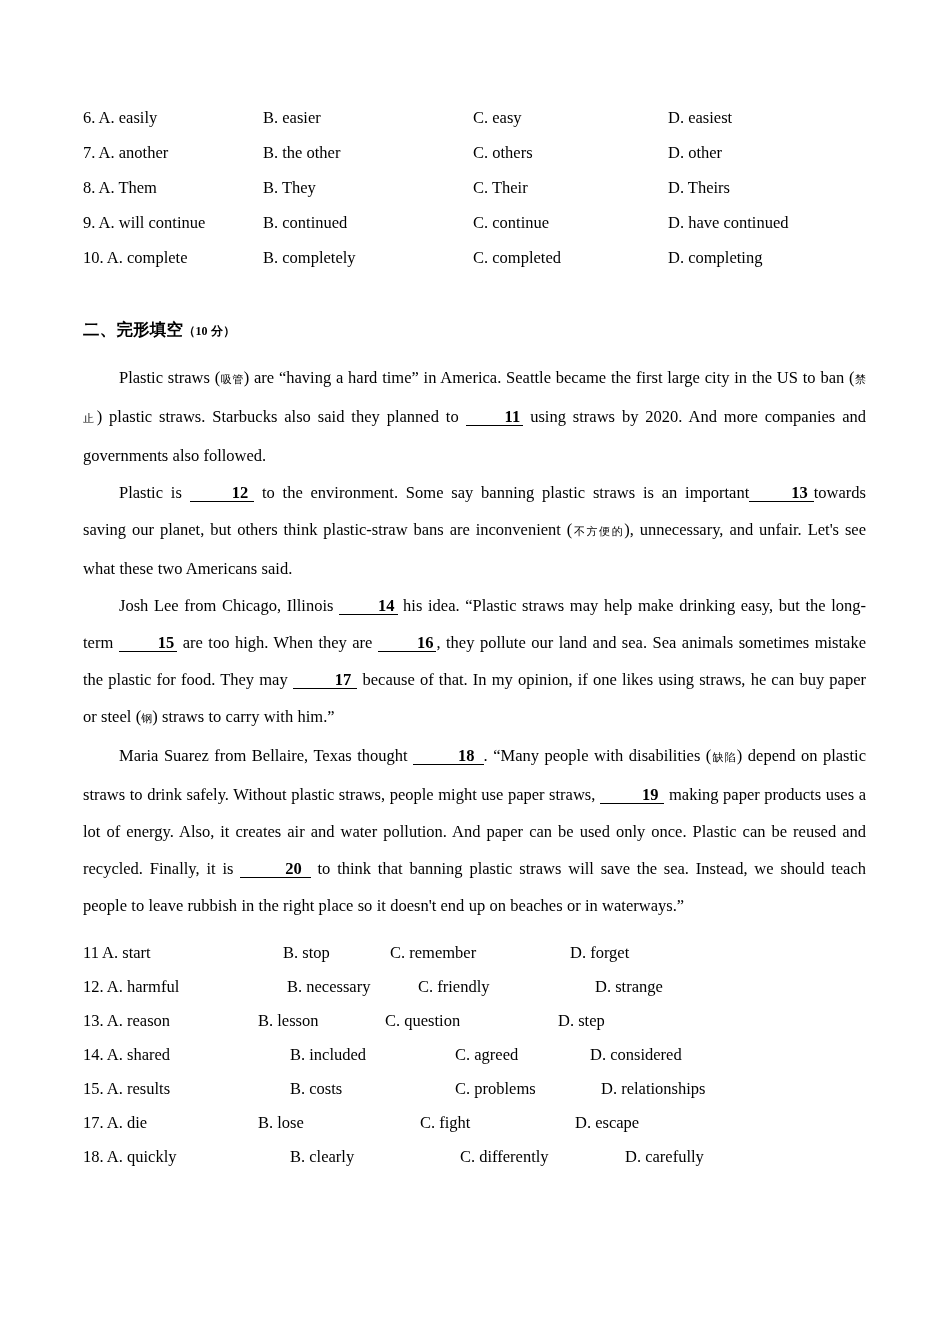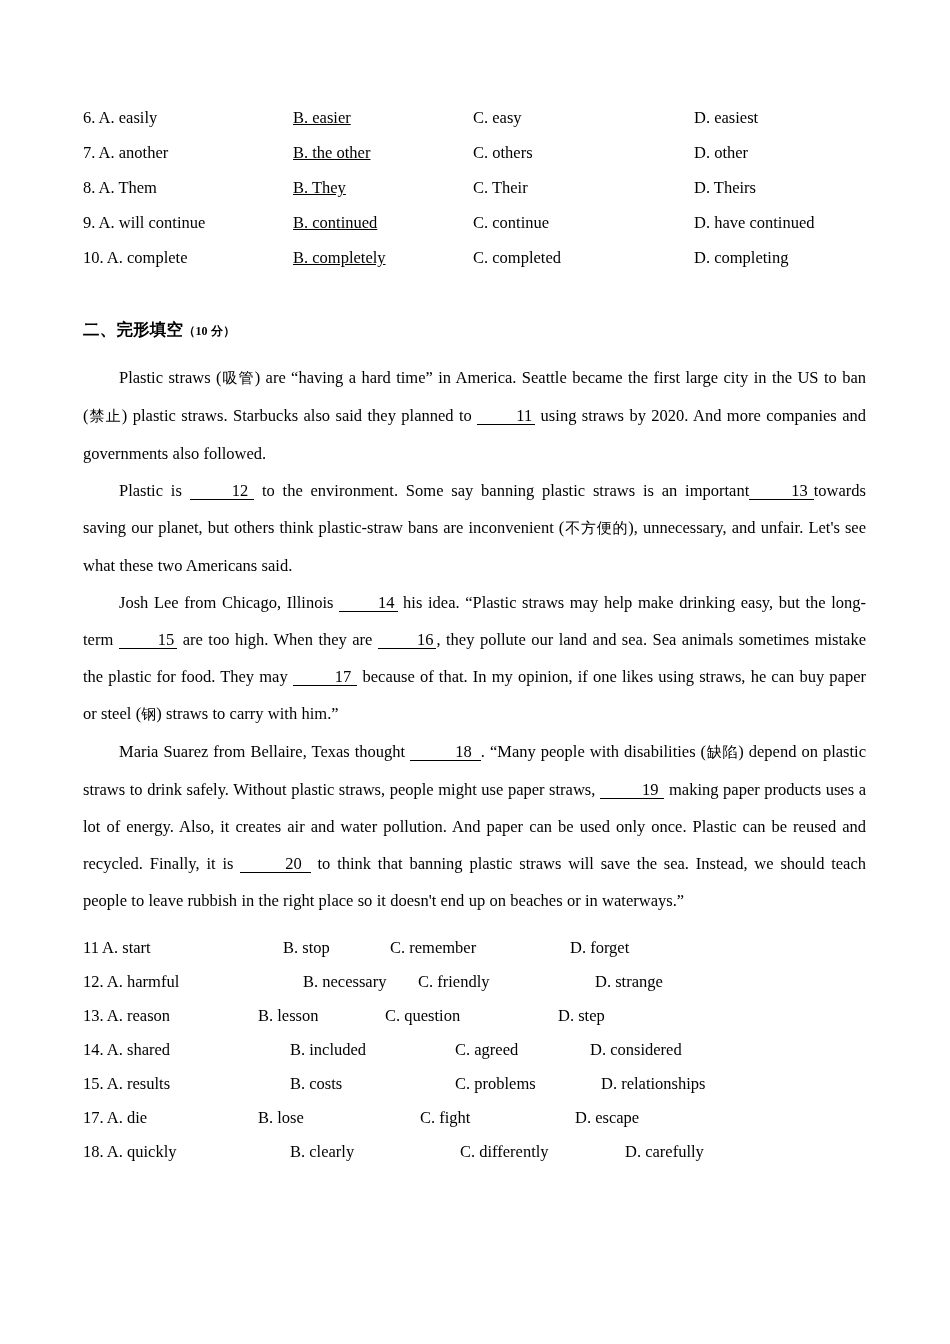--- a/index.html
+++ b/index.html
@@ -33,23 +33,23 @@
     margin: 0;
   }
   .opt-row-top {
     position: relative;
     height: 35px;
     font-size: 16.5px;
     line-height: 35px;
     white-space: nowrap;
   }
   .opt-row-top .col-a { position: absolute; left: 0px; }
-  .opt-row-top .col-b { position: absolute; left: 210px; text-decoration: underline; }
+  .opt-row-top .col-b { position: absolute; left: 180px; }
   .opt-row-top .col-c { position: absolute; left: 390px; }
-  .opt-row-top .col-d { position: absolute; left: 611px; text-align: right; }
+  .opt-row-top .col-d { position: absolute; left: 585px; text-align: right; }
 
   
   .section-heading {
     font-family: "DejaVu Sans", "Liberation Sans", sans-serif;
     font-weight: bold;
     font-size: 16.5px;
     margin-top: 44px;
     margin-bottom: 0;
     letter-spacing: 0.2px;
     white-space: nowrap;
@@ -75,25 +75,26 @@
   }
   .para + .para {
     margin-top: 0px;
   }
   .blank {
     display: inline-block;
     border-bottom: 1px solid #000;
     text-align: center;
     line-height: 1.05;
     vertical-align: baseline;
+    font-weight: bold;
   }
   .blank.w-sm { min-width: 26px; padding: 0 3px; }
   .blank.w-md { min-width: 32px; padding: 0 6px; }
   .blank.w-lg { min-width: 38px; padding: 0 9px; }
-  .cjk { font-family: "DejaVu Sans", "Liberation Sans", sans-serif; font-size: 15px; }
+  .cjk { font-family: "DejaVu Sans", "Liberation Sans", sans-serif; font-size: 11px; }
 
   
   .opt-rows-bottom {
     margin-top: 12px;
   }
   .opt-row-bot {
     position: relative;
     height: 34px;
     font-size: 16.5px;
     line-height: 34px;
@@ -166,21 +167,21 @@
 
       <div class="opt-row-bot">
         <span style="left:0px">11 A. start</span>
         <span style="left:200px">B. stop</span>
         <span style="left:307px">C. remember</span>
         <span style="left:487px">D. forget</span>
       </div>
 
       <div class="opt-row-bot">
         <span style="left:0px">12. A. harmful</span>
-        <span style="left:220px">B. necessary</span>
+        <span style="left:204px">B. necessary</span>
         <span style="left:335px">C. friendly</span>
         <span style="left:512px">D. strange</span>
       </div>
 
       <div class="opt-row-bot">
         <span style="left:0px">13. A. reason</span>
         <span style="left:175px">B. lesson</span>
         <span style="left:302px">C. question</span>
         <span style="left:475px">D. step</span>
       </div>

